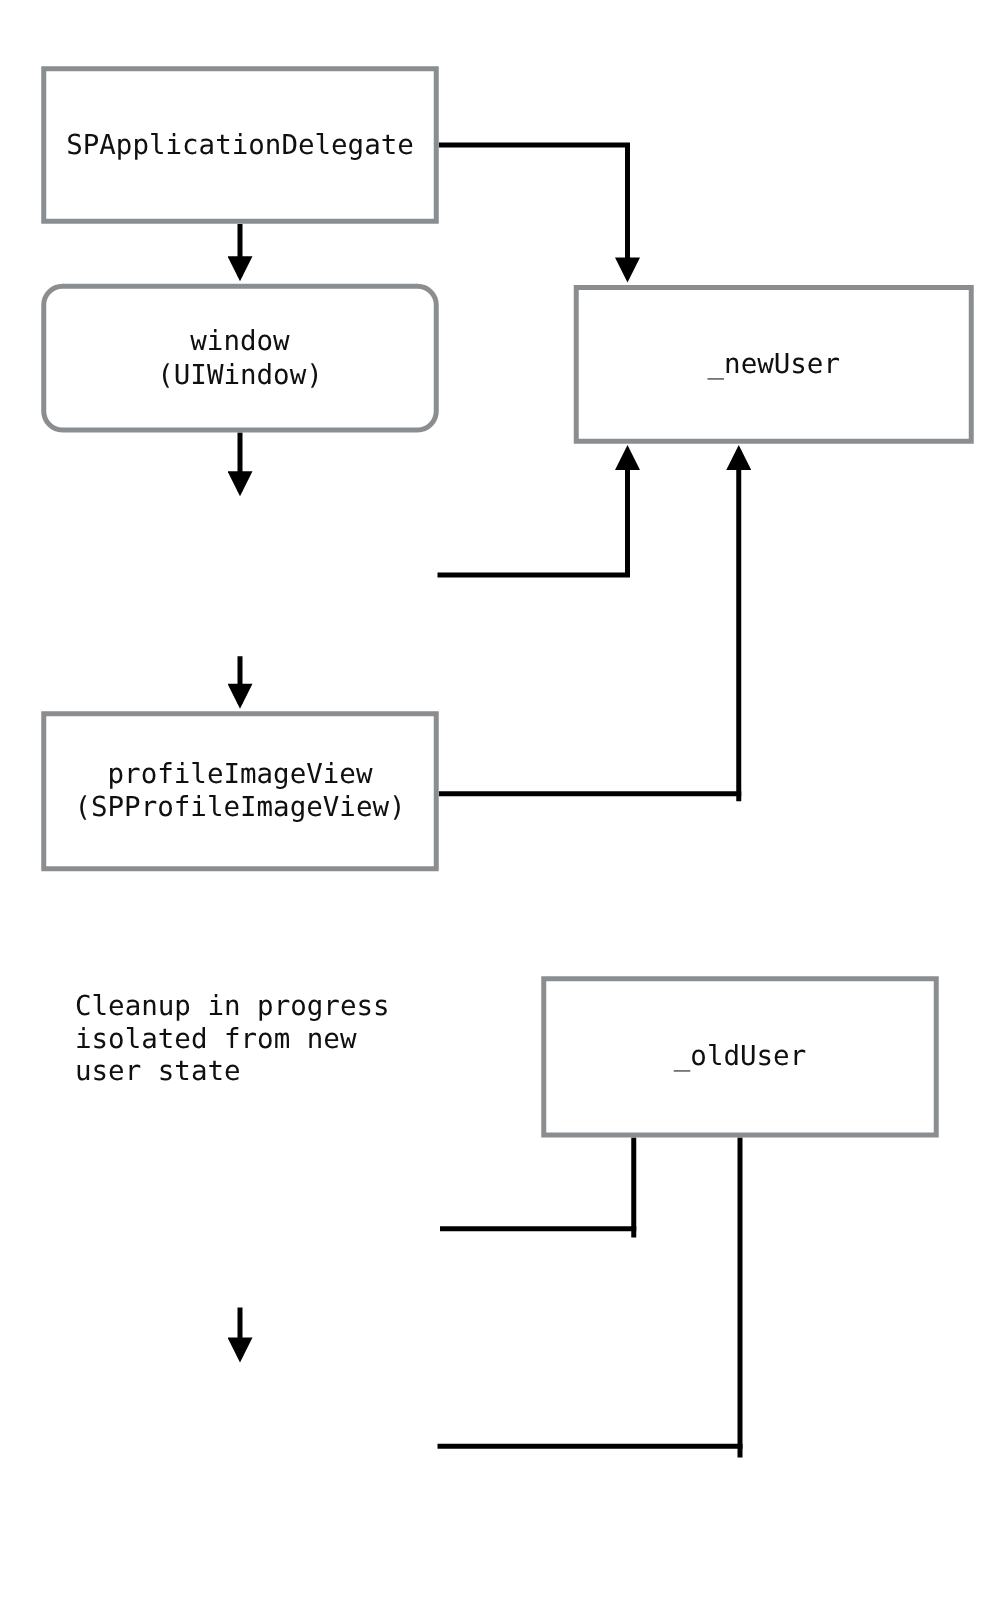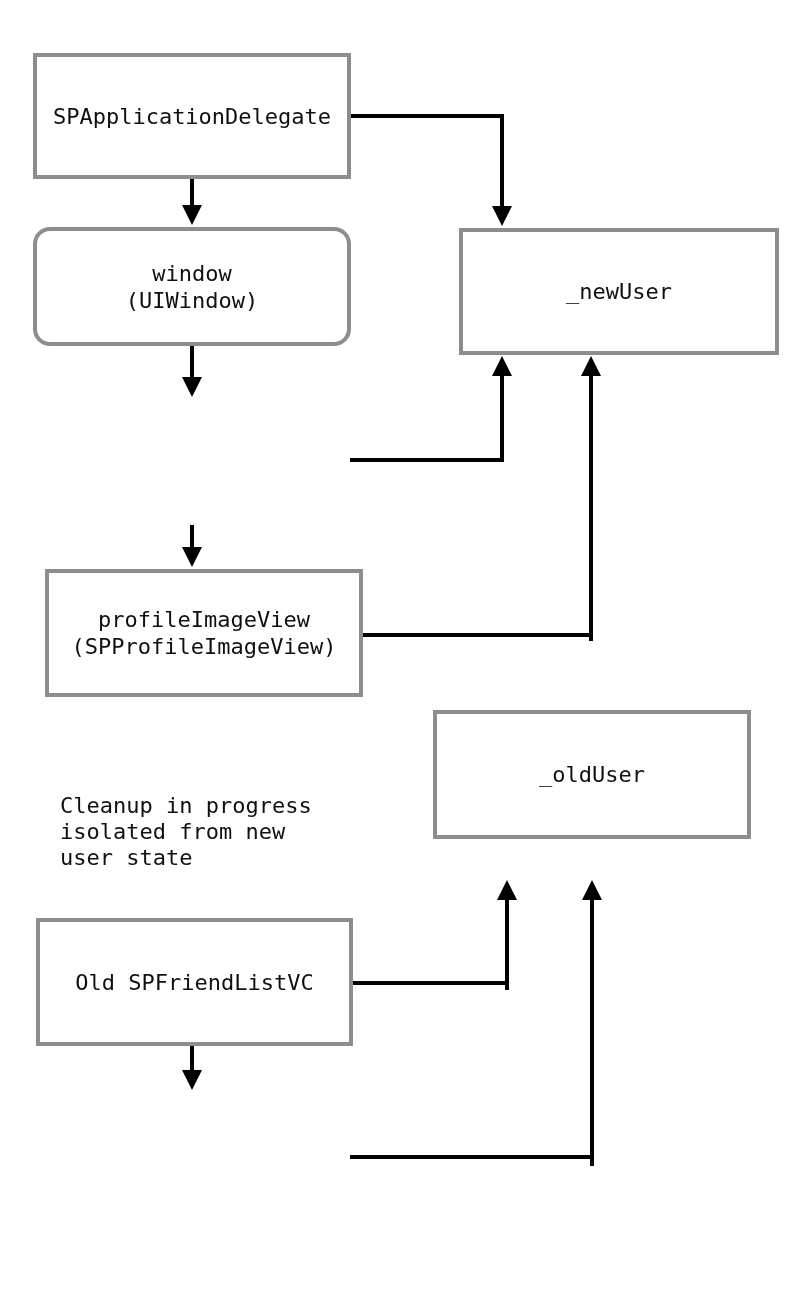--- a/index.html
+++ b/index.html
@@ -52,23 +52,23 @@
     text-align: left;
     font-size: 22px;
     line-height: 26px;
     color: var(--text, #101010);
     white-space: pre-line;
   }
   
   .box-app          { left: 33px;  top: 53px;   width: 318px; height: 126px; }
   .box-window       { left: 33px;  top: 227px;  width: 318px; height: 119px; border-radius: 17px; }
   .box-rootvc       { left: 33px;  top: 399px;  width: 318px; height: 126px; }
-  .box-profileiv    { left: 45px;  top: 569px;  width: 318px; height: 128px; justify-content: center; }
+  .box-profileiv    { left: 33px;  top: 569px;  width: 318px; height: 128px; justify-content: center; }
   .box-newuser      { left: 427px; top: 228px;  width: 320px; height: 127px; margin-left: 32px; }
-  .box-olduser      { left: 433px; top: 710px;  width: 318px; height: 129px; }
+  .box-olduser      { left: 433px; top: 781px;  width: 318px; height: 129px; }
   .box-oldfriendvc  { left: 36px;  top: 918px;  width: 317px; height: 128px; }
   .box-oldprofileiv { left: 35px;  top: 1092px; width: 316px; height: 126px; }
 </style>
 </head>
 <body>
 
 <div class="canvas">
 
   <svg class="arrow-layer" viewBox="0 0 788 1294" xmlns="http://www.w3.org/2000/svg">
     <defs>
@@ -117,18 +117,15 @@
   </div>
 
   <div class="annotation">Cleanup in progress
 isolated from new
 user state</div>
 
   <div class="box box-olduser">
     <span class="box-label">_oldUser</span>
   </div>
 
-  <div class="box box-oldfriendvc">
-    <span class="box-label">Old SPFriendListVC</span>
-  </div>
 
 
 </div>
 
 </body></html>

